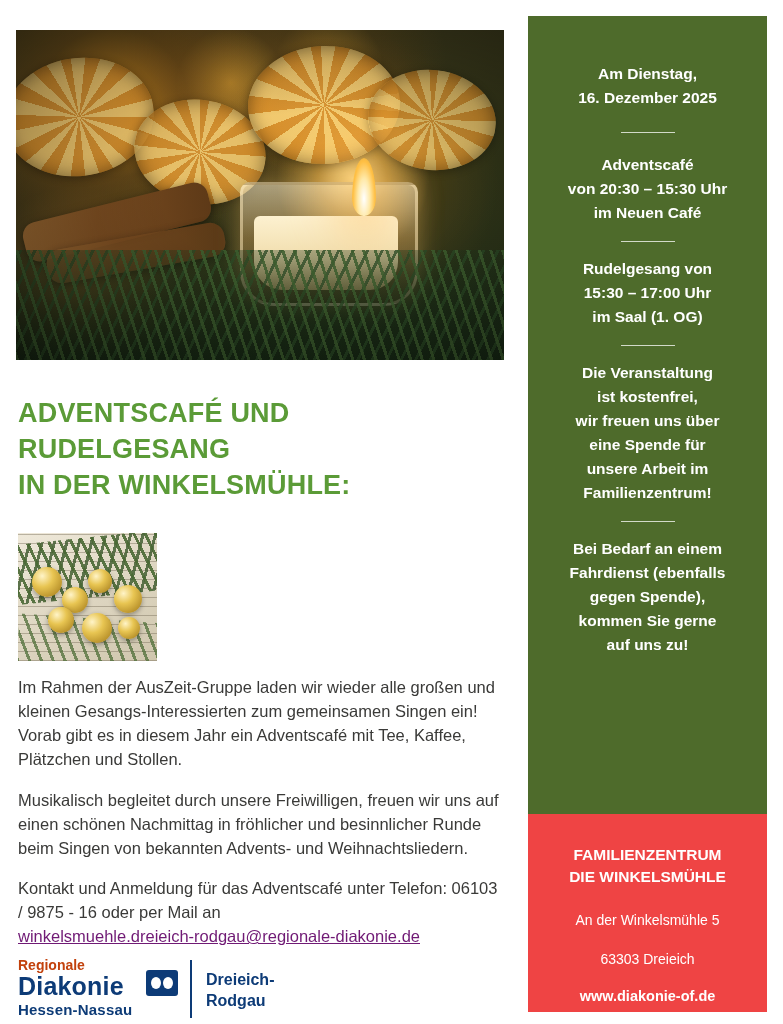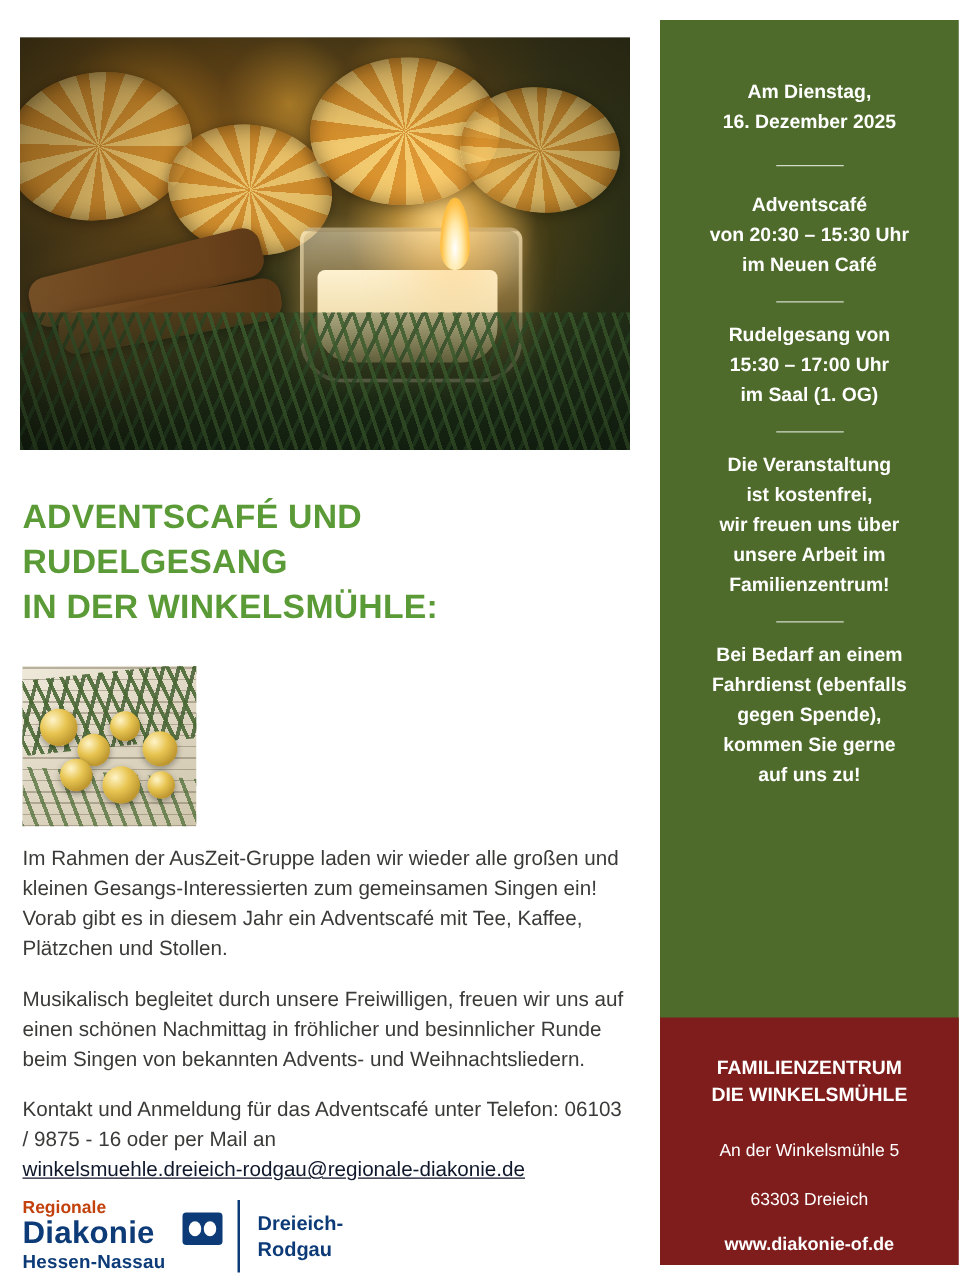--- a/index.html
+++ b/index.html
@@ -178,21 +178,21 @@
     position: absolute;
     left: 18px;
     top: 662px;
     width: 486px;
     color: #3a3a38;
     font-size: 16.5px;
     line-height: 1.45;
   }
   .body-text p { margin: 0 0 17px 0; }
   .body-text p:last-child { margin-bottom: 0; }
-  .body-text .mail { color: #0f172a; }
+  .body-text .mail { color: #701a75; }
 
   
   .logo {
     position: absolute;
     left: 18px;
     top: 944px;
     width: 290px;
     height: 68px;
   }
   .logo-left { position: absolute; left: 0; top: 0; width: 160px; }
@@ -275,21 +275,21 @@
     margin: 16px auto 15px auto;
   }
   .right-top .rule.wide { margin-top: 22px; margin-bottom: 20px; }
 
   .right-bottom {
     position: absolute;
     left: 528px;
     top: 814px;
     width: 239px;
     height: 198px;
-    background: #7f1d1d;
+    background: #ef4444;
     color: #ffffff;
     text-align: center;
     box-sizing: border-box;
     padding: 30px 12px 12px 12px;
   }
   .right-bottom .fz-title {
     font-weight: bold;
     font-size: 15.5px;
     line-height: 1.45;
     margin-bottom: 22px;
@@ -391,20 +391,21 @@
     <div>15:30 – 17:00 Uhr</div>
     <div>im Saal (1. OG)</div>
   </div>
 
   <div class="rule"></div>
 
   <div class="block">
     <div>Die Veranstaltung</div>
     <div>ist kostenfrei,</div>
     <div>wir freuen uns über</div>
+    <div>eine Spende für</div>
     <div>unsere Arbeit im</div>
     <div>Familienzentrum!</div>
   </div>
 
   <div class="rule"></div>
 
   <div class="block">
     <div>Bei Bedarf an einem</div>
     <div>Fahrdienst (ebenfalls</div>
     <div>gegen Spende),</div>

